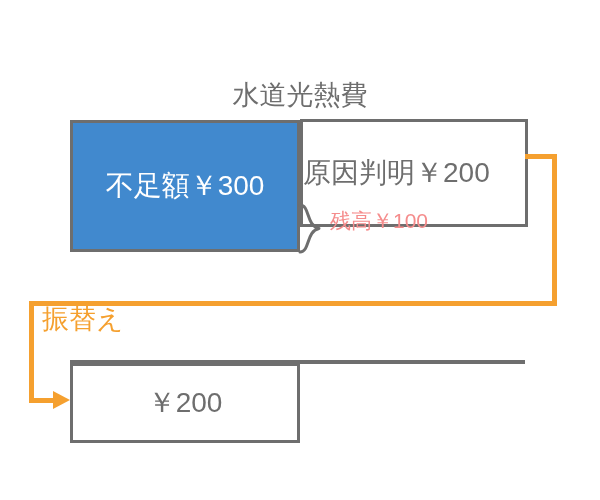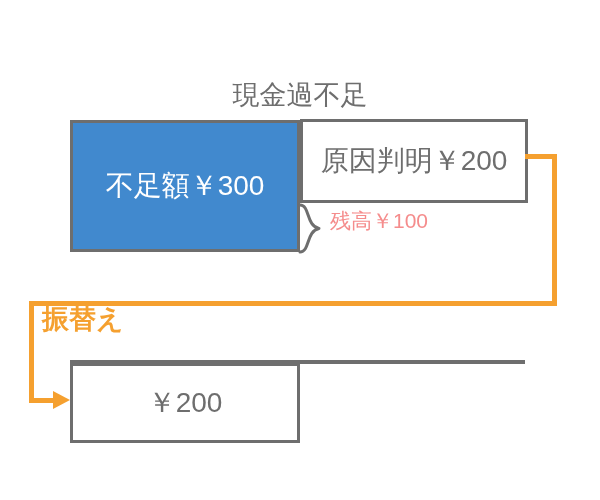--- a/index.html
+++ b/index.html
@@ -54,27 +54,26 @@
     font-size: 28px;
     line-height: 1;
     white-space: nowrap;
   }
 
   
   #identified-box {
     left: 300px;
     top: 119px;
     width: 228px;
-    height: 84px;
+    height: 108px;
     background: #ffffff;
     border: 3px solid #6e6e6e;
     box-sizing: border-box;
     display: flex;
     align-items: center;
-    justify-content: center;
   }
   #identified-box .box-text {
     color: #6e6e6e;
     font-size: 28px;
     line-height: 1;
     white-space: nowrap;
   }
 
   
   #balance-brace {
@@ -107,21 +106,20 @@
     border-top: 9px solid transparent;
     border-bottom: 9px solid transparent;
     border-left: 17px solid #f5a02f;
   }
   #transfer-label {
     left: 42px; top: 306px;
     font-size: 27px;
     color: #f5a02f;
     line-height: 1;
     white-space: nowrap;
-    font-weight: bold;
   }
 
   
   #utilities-title {
     left: 0px;
     top: 330px;
     width: 595px;
   }
   #utilities-rule {
     left: 70px; top: 360px;
@@ -146,21 +144,21 @@
     font-size: 28px;
     line-height: 1;
     white-space: nowrap;
   }
 </style>
 </head>
 <body>
 
 <div id="canvas">
 
-  <div class="abs acct-title" id="cash-short-title">現金過不足</div>
+  <div class="abs acct-title" id="cash-short-title">水道光熱費</div>
 
   <div class="abs" id="shortage-box">
     <span class="box-text">不足額￥300</span>
   </div>
 
   <div class="abs" id="identified-box">
     <span class="box-text">原因判明￥200</span>
   </div>
 
   <svg class="abs" id="balance-brace" viewBox="0 0 24 51" preserveAspectRatio="none">

